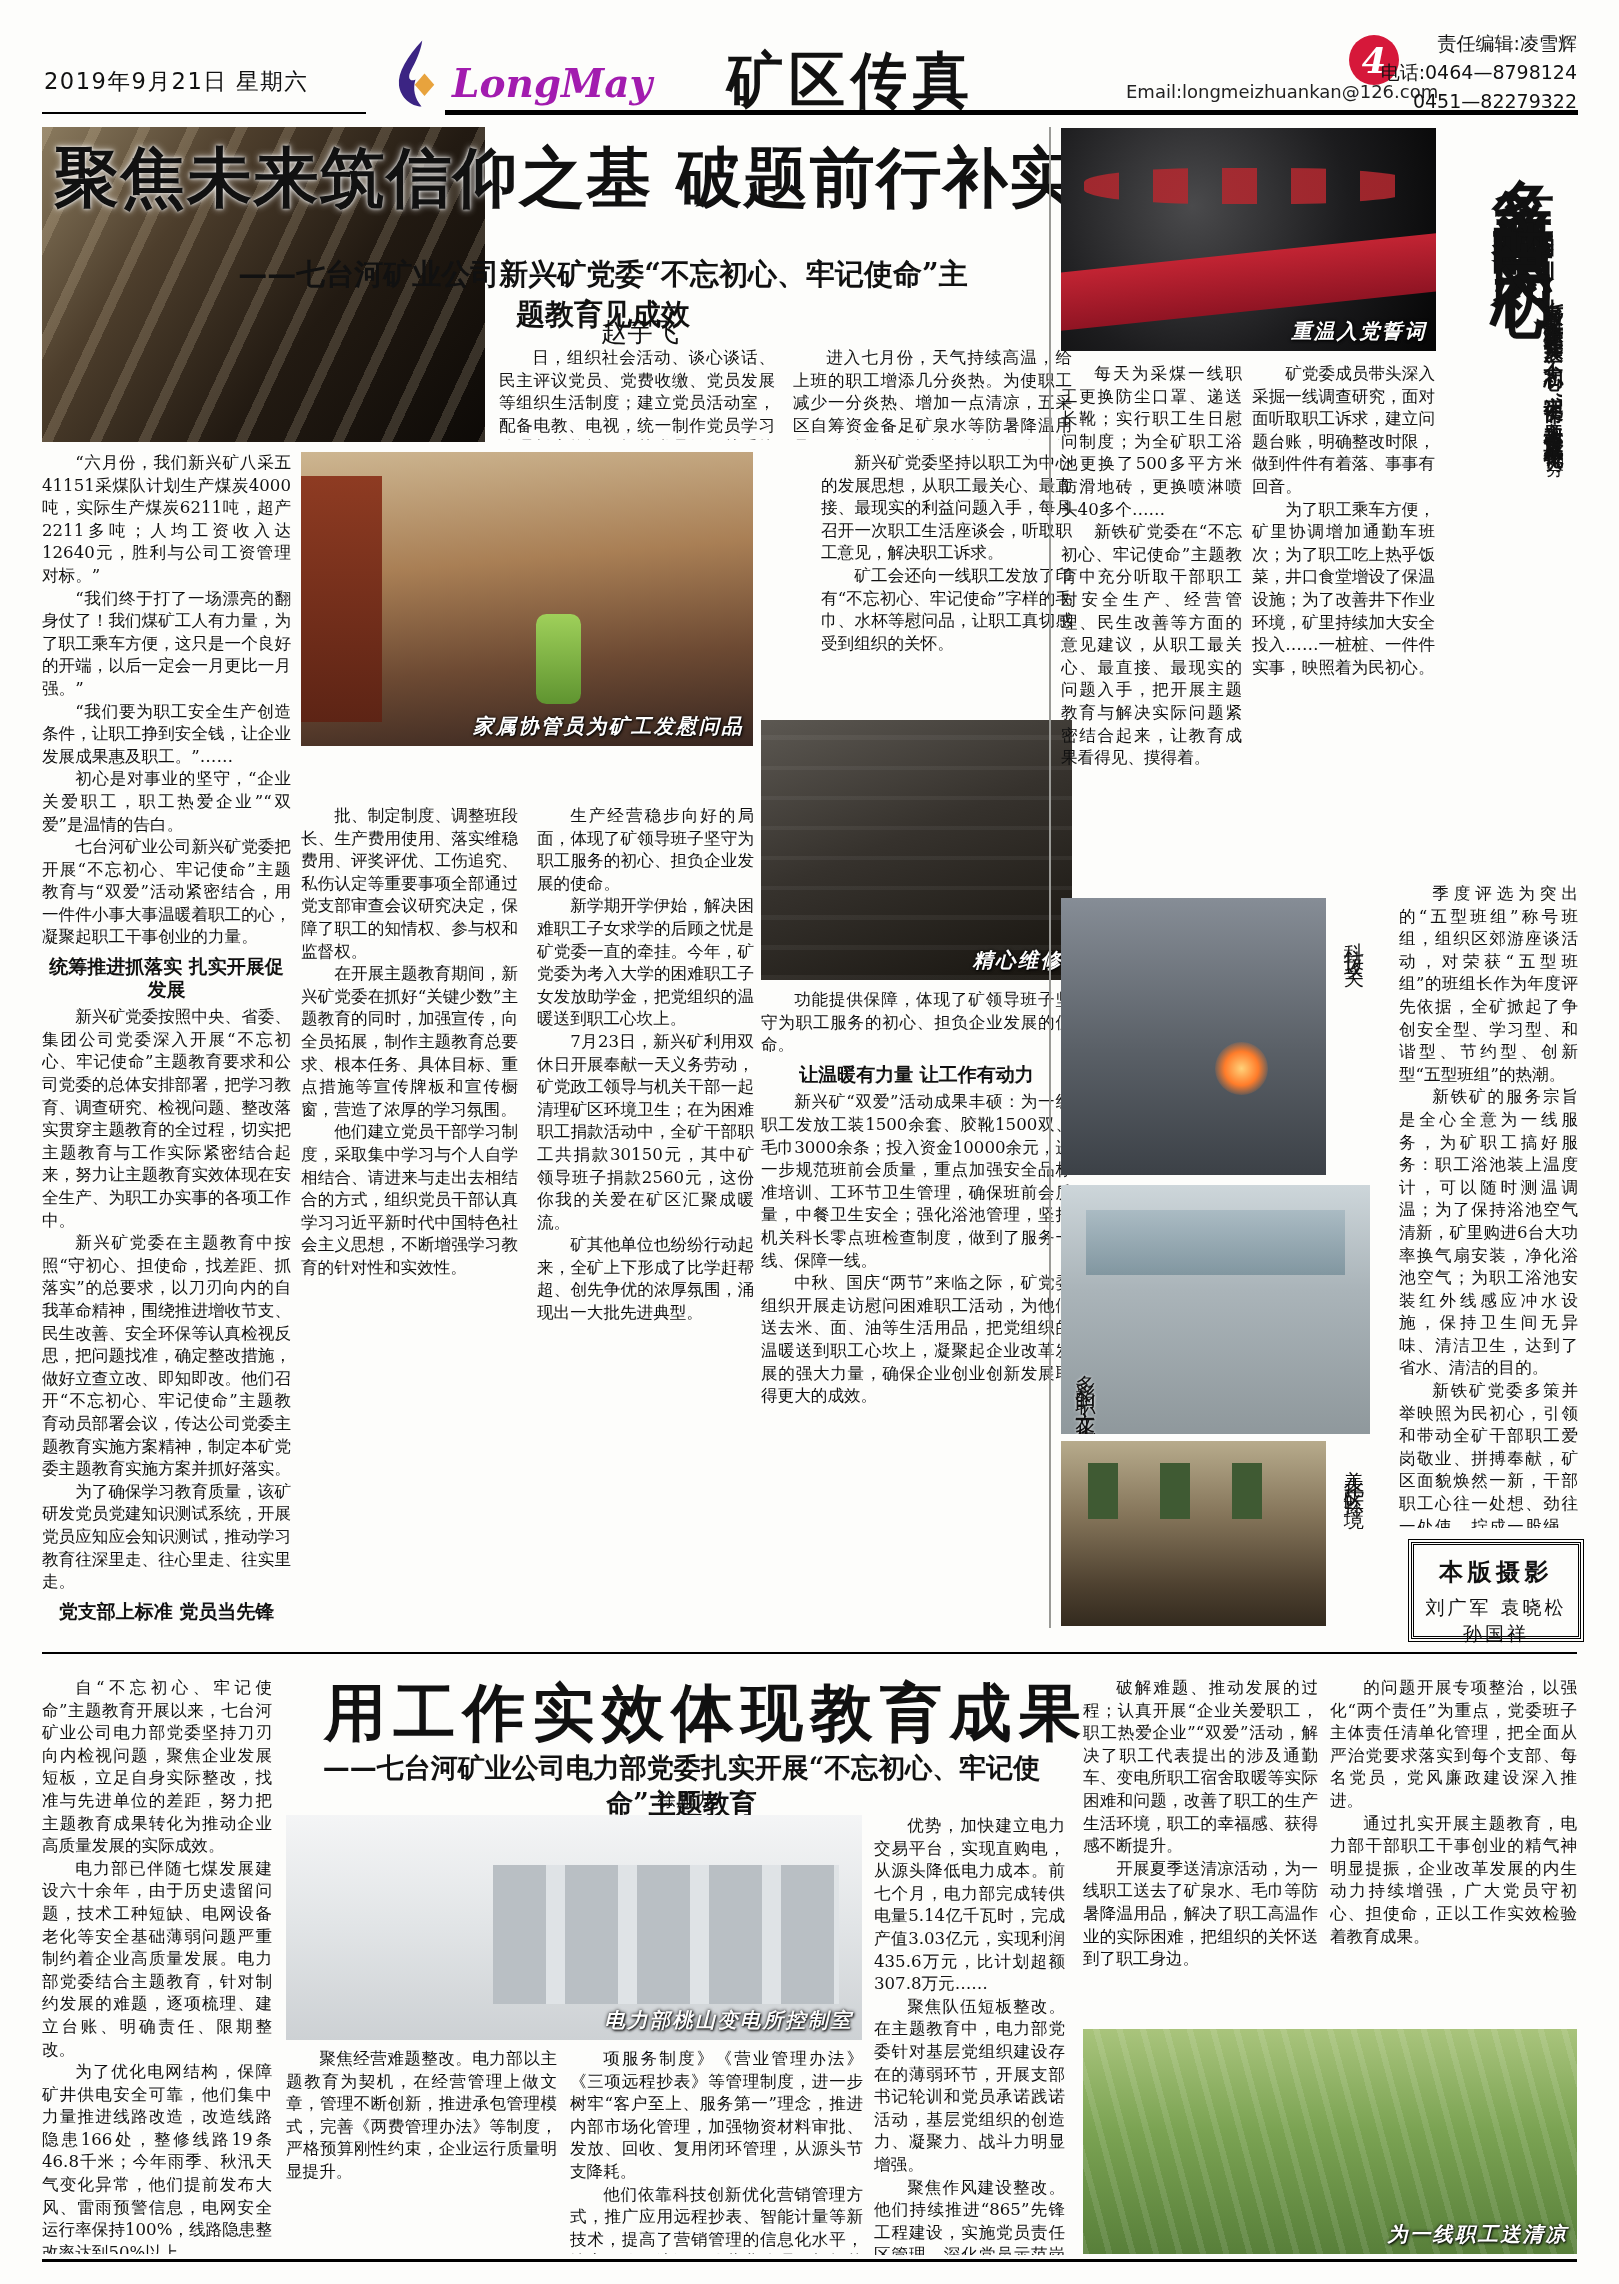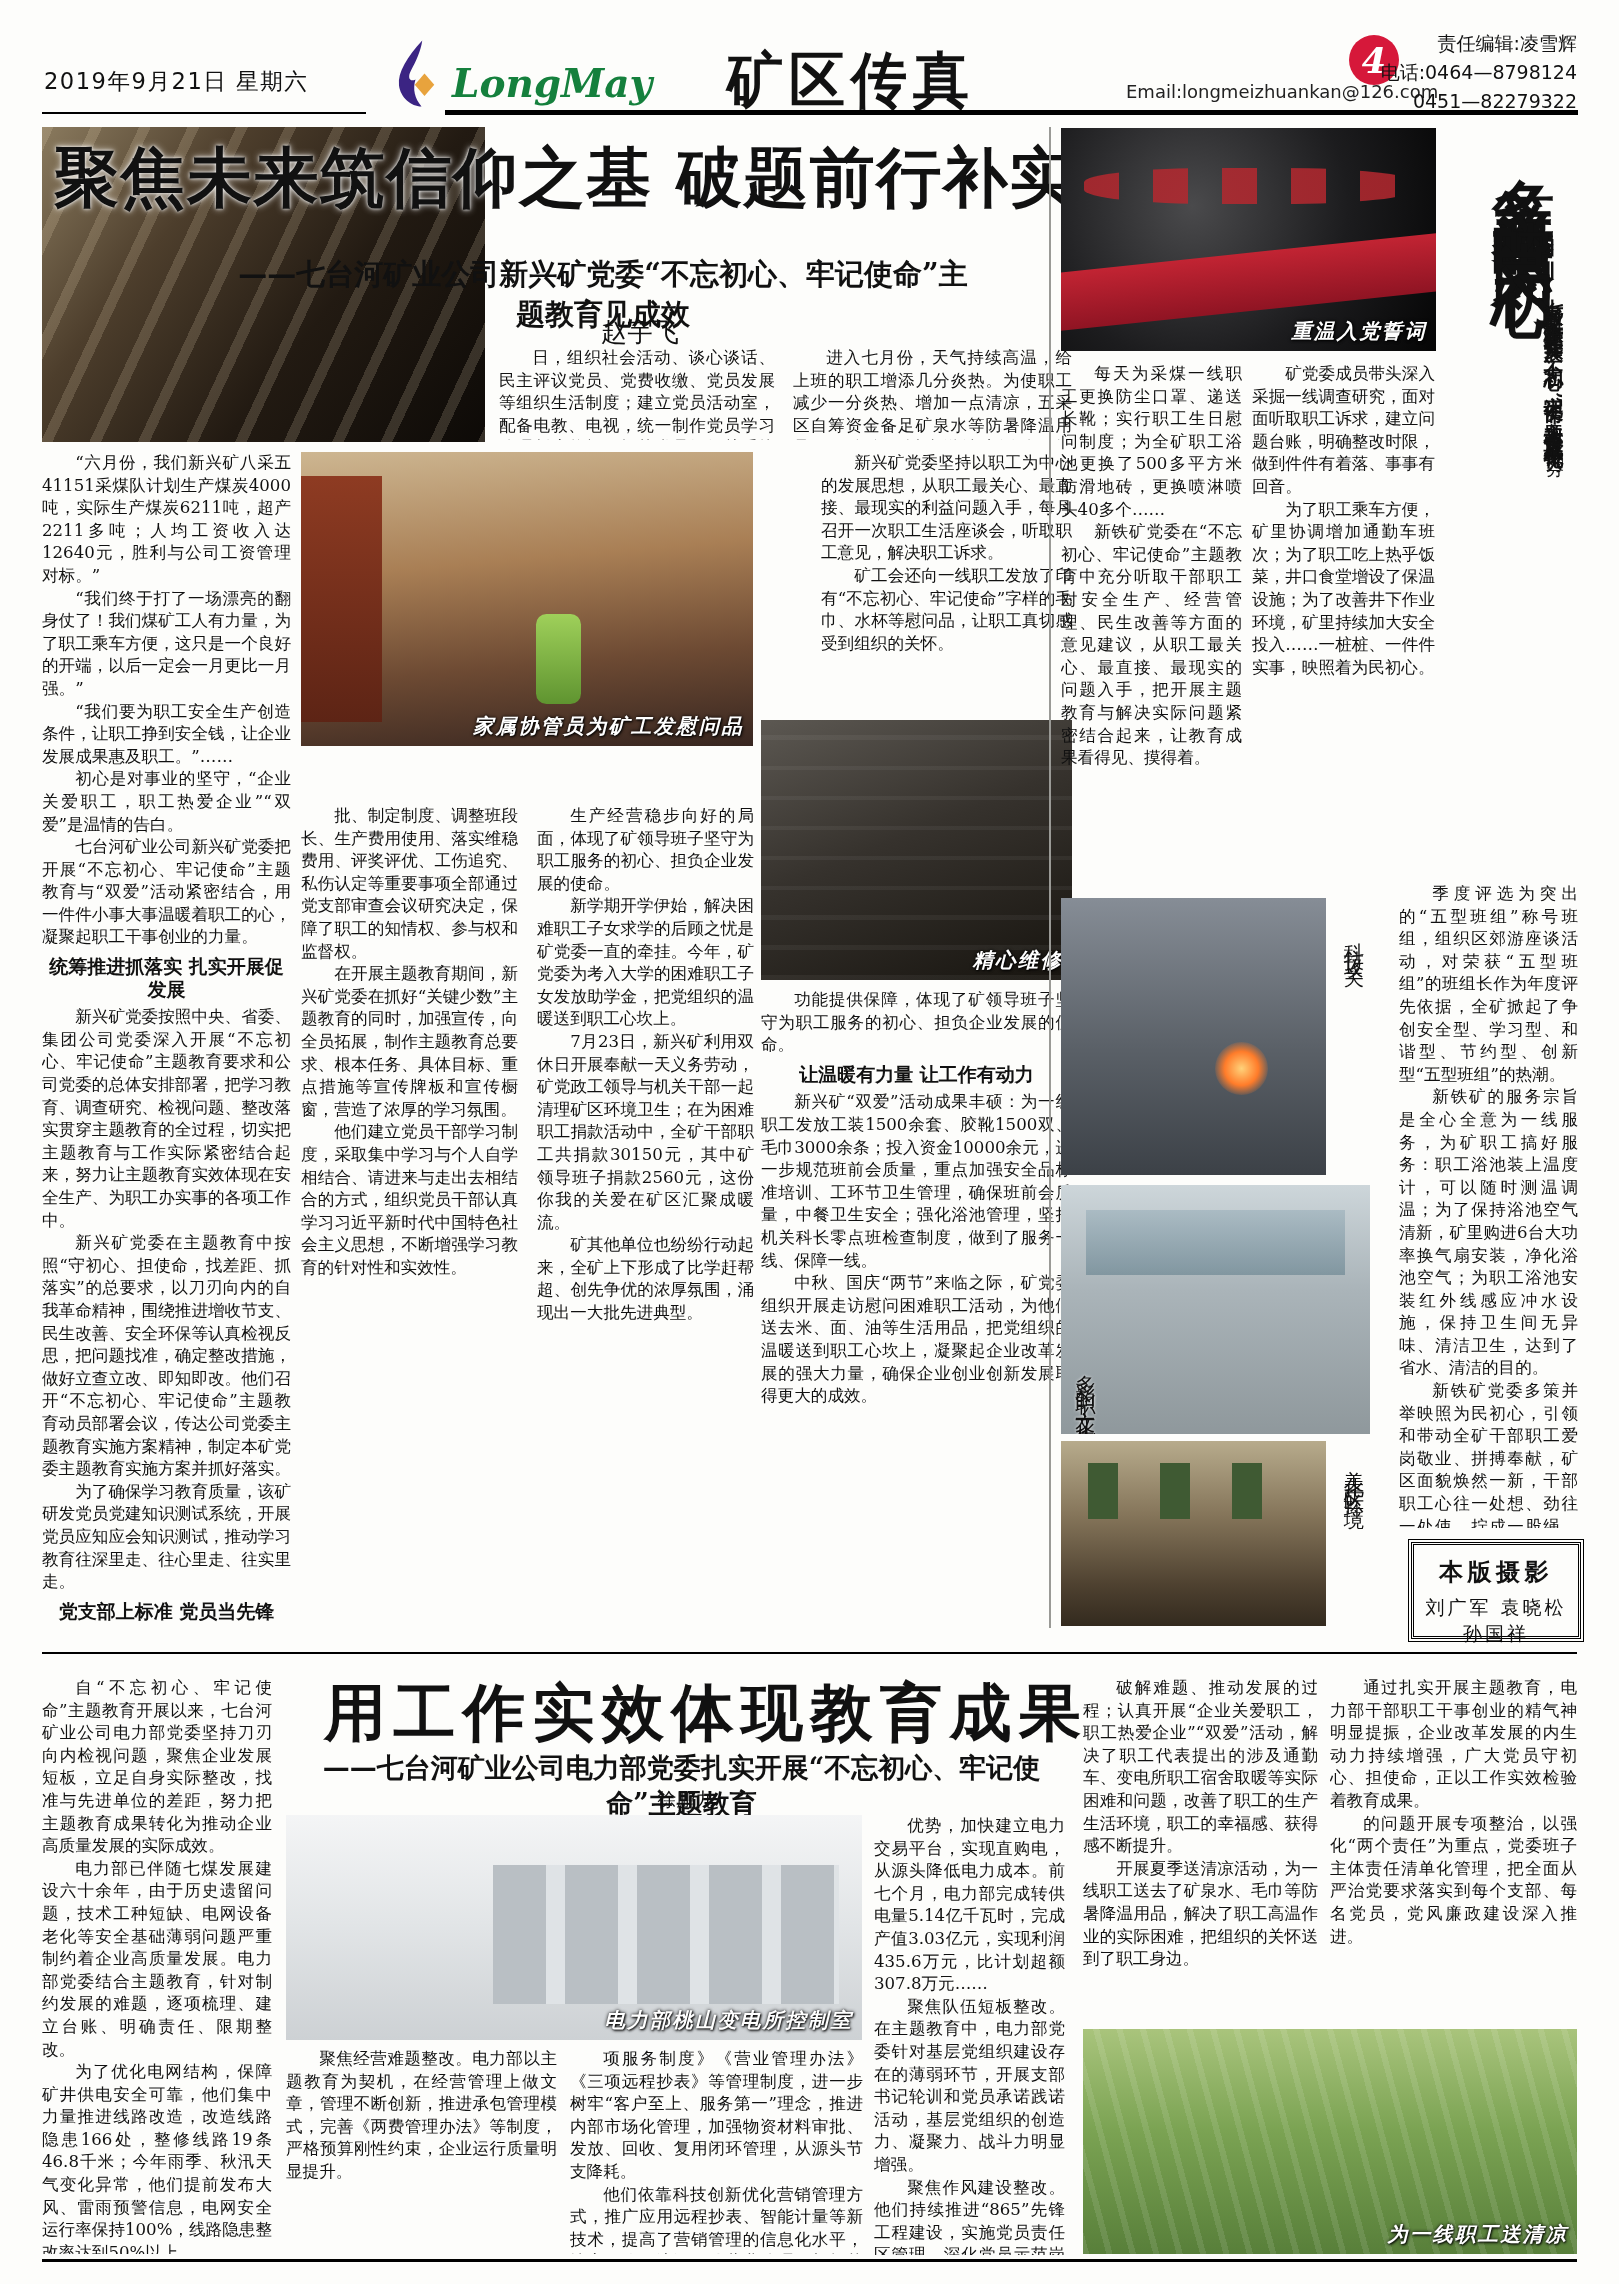--- a/index.html
+++ b/index.html
@@ -1,21 +1,21 @@
 <!DOCTYPE html>
 <html style="font-size:12px"><head>
 <meta charset="utf-8">
 <style>
   html,body{margin:0;padding:0;background:#e8e8e4;}
   .page{position:relative;width:1619px;height:2284px;background:#fdfdfb;margin:0 auto;overflow:hidden;
         font-family:"DejaVu Serif","Liberation Serif",serif;color:#111;}
   .abs{position:absolute;}
   
   .date{font-size:22.6px;letter-spacing:1.5px;font-family:"DejaVu Sans","Liberation Sans",sans-serif;}
-  .brand{font-size:39px;font-weight:bold;font-style:italic;color:#15803d;font-family:"DejaVu Serif",serif;}
+  .brand{font-size:39px;font-weight:bold;font-style:italic;color:#a21caf;font-family:"DejaVu Serif",serif;}
   .masthead{font-size:56px;font-weight:900;letter-spacing:6px;font-family:"DejaVu Sans","Liberation Sans",sans-serif;transform:scaleY(1.08);}
   .email{font-size:18px;font-family:"DejaVu Sans",sans-serif;color:#222;}
   .pgnum{width:50px;height:50px;border-radius:50%;background:#d6183a;color:#fff;display:flex;align-items:center;justify-content:center;
          font-size:35px;font-style:italic;font-weight:bold;font-family:"DejaVu Serif",serif;}
   .edinfo{font-size:19px;line-height:29px;text-align:right;font-family:"DejaVu Sans",sans-serif;}
   .rule{background:#000;}
   
   .h1-main{font-size:65px;font-weight:900;letter-spacing:1.5px;white-space:nowrap;
            font-family:"DejaVu Sans","Liberation Sans",sans-serif;text-shadow:0 0 7.5px rgba(255,255,255,.85),0 0 3px rgba(255,255,255,.9);}
   .h1-sub{font-size:29px;font-weight:bold;text-align:center;font-family:"DejaVu Serif",serif;}
@@ -224,22 +224,22 @@
       <p class="para">优势，加快建立电力交易平台，实现直购电，从源头降低电力成本。前七个月，电力部完成转供电量5.14亿千瓦时，完成产值3.03亿元，实现利润435.6万元，比计划超额307.8万元……</p>
       <p class="para">聚焦队伍短板整改。在主题教育中，电力部党委针对基层党组织建设存在的薄弱环节，开展支部书记轮训和党员承诺践诺活动，基层党组织的创造力、凝聚力、战斗力明显增强。</p>
       <p class="para">聚焦作风建设整改。他们持续推进“865”先锋工程建设，实施党员责任区管理，深化党员示范岗创建，引导广大党员在保安全、保生产、控成本等工作中当先锋、作表率。</p>
     </div>
 
   <div class="abs col" style="left:1083px;top:1677px;width:235px;height:341px;">
       <p class="para">破解难题、推动发展的过程；认真开展“企业关爱职工，职工热爱企业”“双爱”活动，解决了职工代表提出的涉及通勤车、变电所职工宿舍取暖等实际困难和问题，改善了职工的生产生活环境，职工的幸福感、获得感不断提升。</p>
       <p class="para">开展夏季送清凉活动，为一线职工送去了矿泉水、毛巾等防暑降温用品，解决了职工高温作业的实际困难，把组织的关怀送到了职工身边。</p>
     </div>
   <div class="abs col" style="left:1330px;top:1677px;width:247px;height:341px;">
+      <p class="para">的问题开展专项整治，以强化“两个责任”为重点，党委班子主体责任清单化管理，把全面从严治党要求落实到每个支部、每名党员，党风廉政建设深入推进。</p>
       <p class="para">通过扎实开展主题教育，电力部干部职工干事创业的精气神明显提振，企业改革发展的内生动力持续增强，广大党员守初心、担使命，正以工作实效检验着教育成果。</p>
-      <p class="para">的问题开展专项整治，以强化“两个责任”为重点，党委班子主体责任清单化管理，把全面从严治党要求落实到每个支部、每名党员，党风廉政建设深入推进。</p>
     </div>
 
   <div class="photo ph-grass" style="left:1083px;top:2029px;width:494px;height:225px;">
     <div class="ovcap">为一线职工送清凉</div>
   </div>
 
   <div class="abs rule" style="left:42px;top:2259px;width:1535px;height:3px;"></div>
 </div>
 
 

